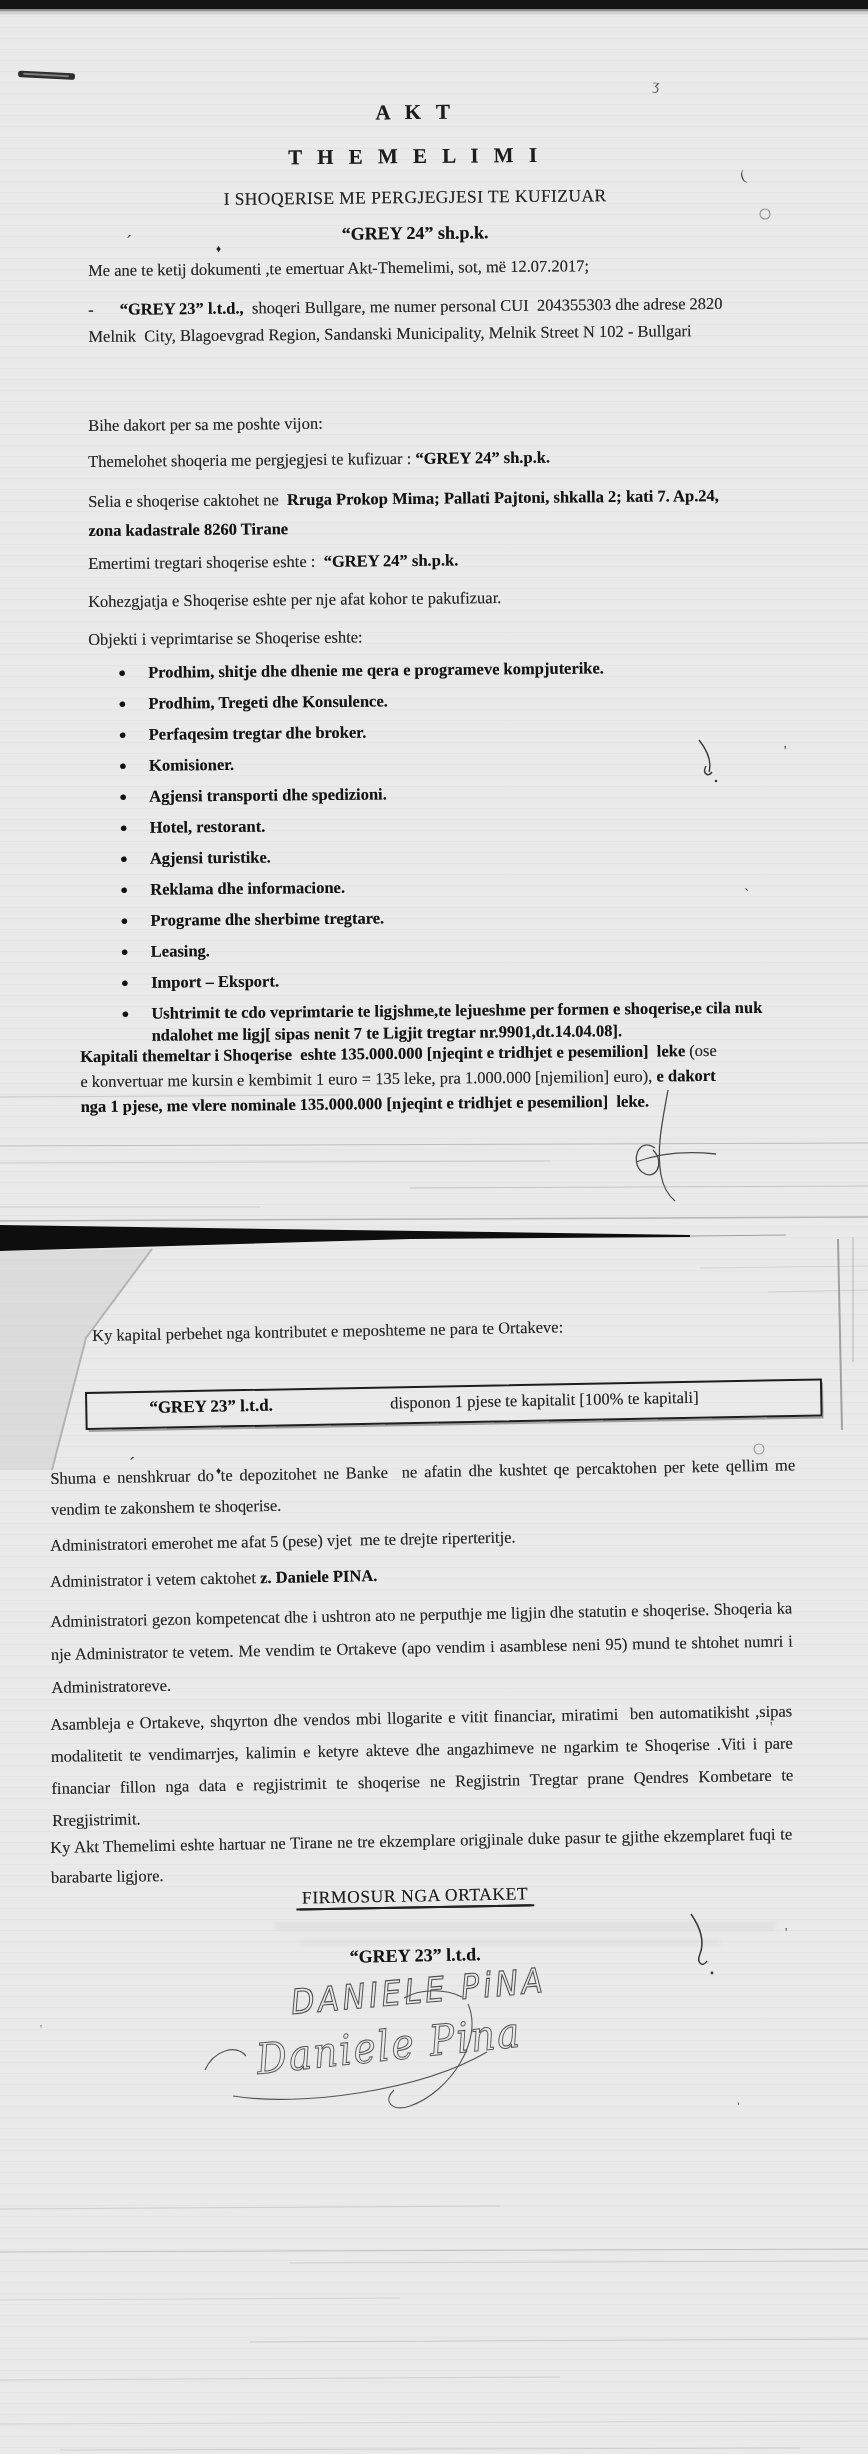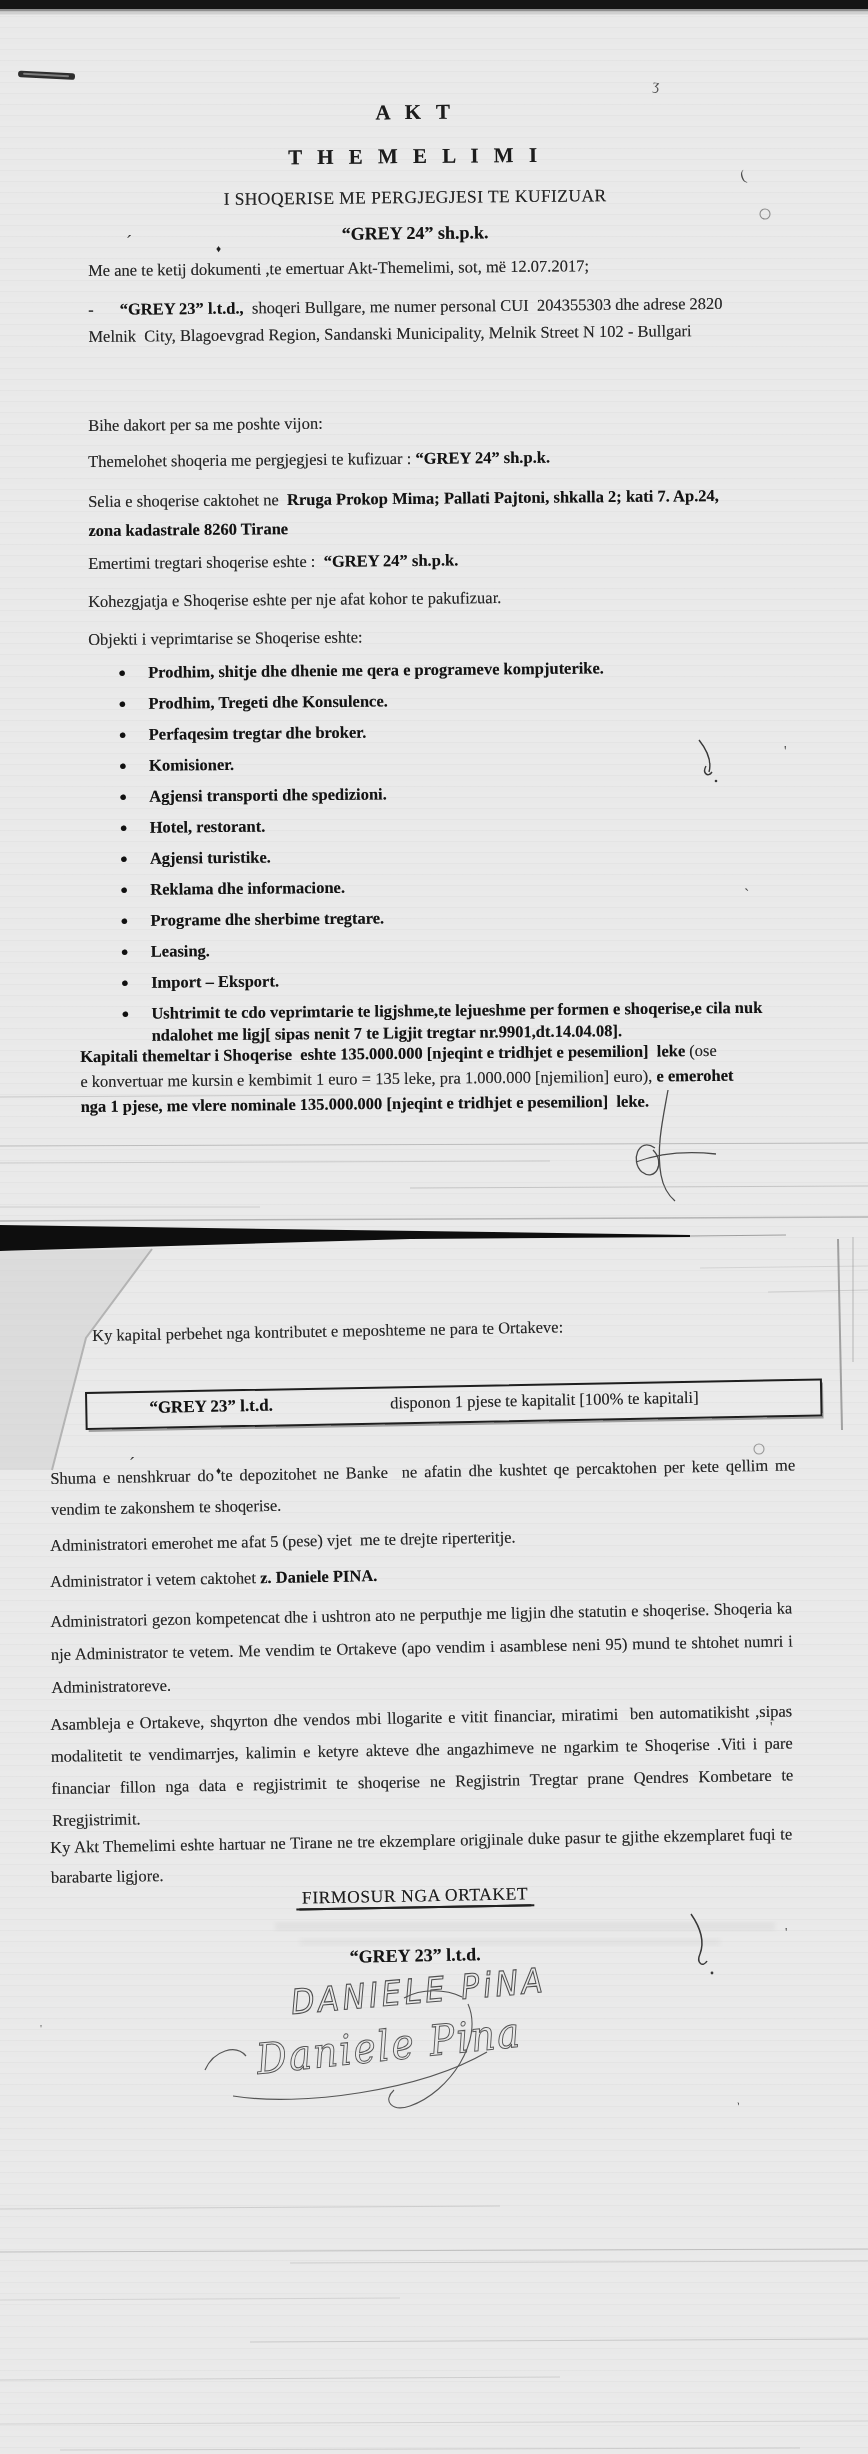--- a/index.html
+++ b/index.html
@@ -145,21 +145,21 @@
         <span class="txt t">Import – Eksport.</span>
       </li>
     <li>
         <span class="dot">●</span>
         <span class="txt t">Ushtrimit te cdo veprimtarie te ligjshme,te lejueshme per formen e shoqerise,e cila nuk ndalohet me ligj[ sipas nenit 7 te Ligjit tregtar nr.9901,dt.14.04.08].</span>
       </li>
   </ul>
 
   <div class="blk p1rot body-line ink" style="top:1044px;left:80px;width:742px;line-height:25px;">
     <span class="t b">Kapitali themeltar i Shoqerise  eshte 135.000.000 [njeqint e tridhjet e pesemilion]  leke </span><span class="t">(ose</span><br>
-    <span class="t">e konvertuar me kursin e kembimit 1 euro = 135 leke, pra 1.000.000 [njemilion] euro), </span><span class="t b">e emerohet</span><br>
+    <span class="t">e konvertuar me kursin e kembimit 1 euro = 135 leke, pra 1.000.000 [njemilion] euro), </span><span class="t b">e dakort</span><br>
     <span class="t b">nga 1 pjese, me vlere nominale 135.000.000 [njeqint e tridhjet e pesemilion]  leke.</span>
   </div>
 
   <div class="blk p2rot body-line ink" style="top:1323px;left:92px;">
     <span class="t">Ky kapital perbehet nga kontributet e meposhteme ne para te Ortakeve:</span>
   </div>
 
   <div class="cap-table ink">
     <span class="cap-owner t">“GREY 23” l.t.d.</span>
     <span class="cap-share t">disponon 1 pjese te kapitalit [100% te kapitali]</span>

